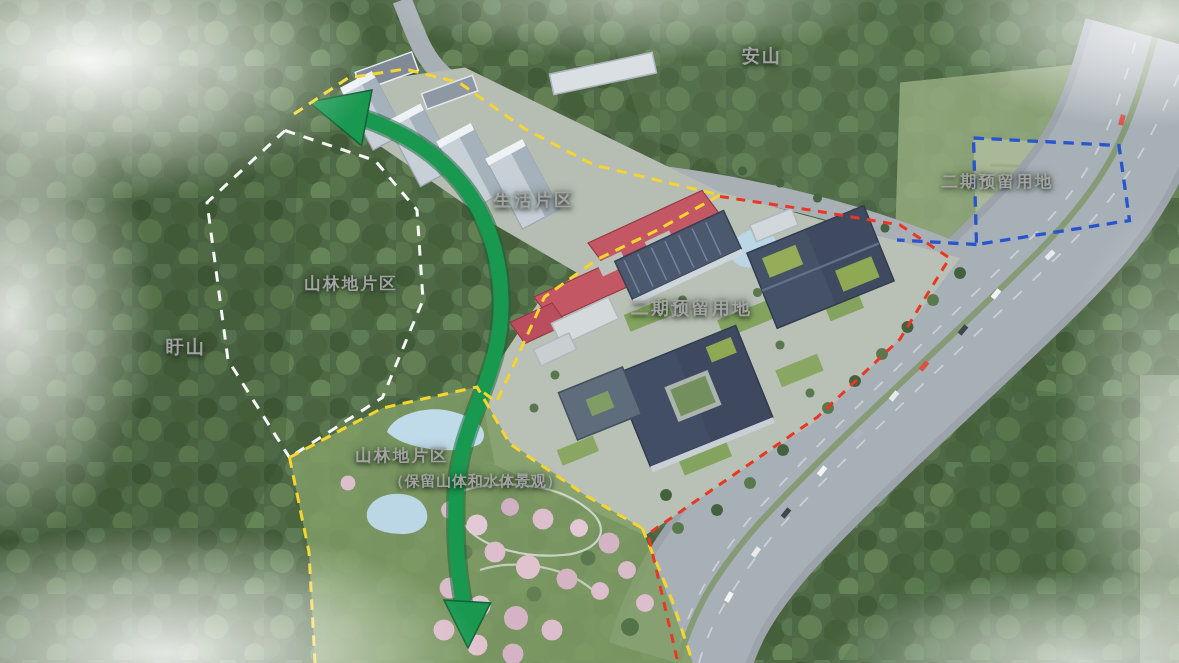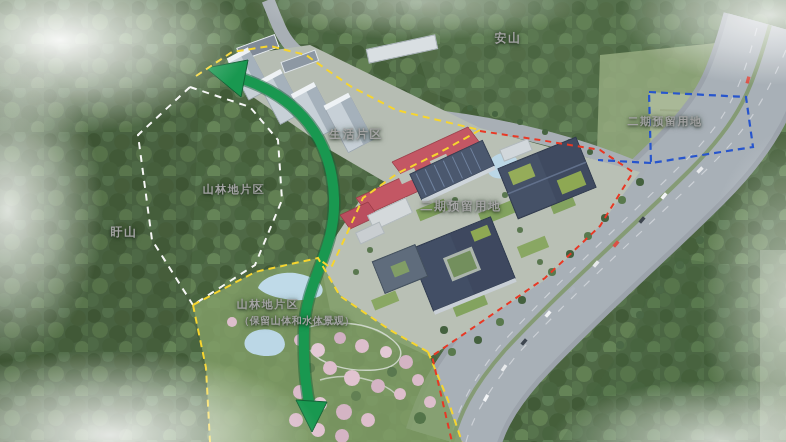--- a/index.html
+++ b/index.html
@@ -5,21 +5,21 @@
   html,body{margin:0;padding:0;background:#222;}
   #stage{position:relative;width:786px;height:442px;overflow:hidden;
          font-family:"DejaVu Sans","Liberation Sans",sans-serif;}
   #stage svg{position:absolute;left:0;top:0;display:block;}
   .label{position:absolute;transform:translate(-50%,-50%);color:#a3a3a3;
          white-space:nowrap;font-weight:600;letter-spacing:1.5px;
          text-shadow:0 1px 3px rgba(20,30,20,.85),0 0 6px rgba(20,40,20,.5);
          pointer-events:none;}
   .lbl-12{font-size:12px;}
   .lbl-11{font-size:11px;}
-  .lbl-10{font-size:10px;letter-spacing:0.5px;}
+  .lbl-10{font-size:10px;letter-spacing:0.5px;margin-left:20px;}
 </style>
 </head>
 <body>
 
 <div id="stage">
 <svg width="786" height="442" viewBox="0 0 786 442">
   <defs>
     <pattern id="pf" width="44" height="44" patternUnits="userSpaceOnUse">
       <rect width="44" height="44" fill="#4a6540"></rect>
       <circle cx="6" cy="8" r="7" fill="#3b5531"></circle>

